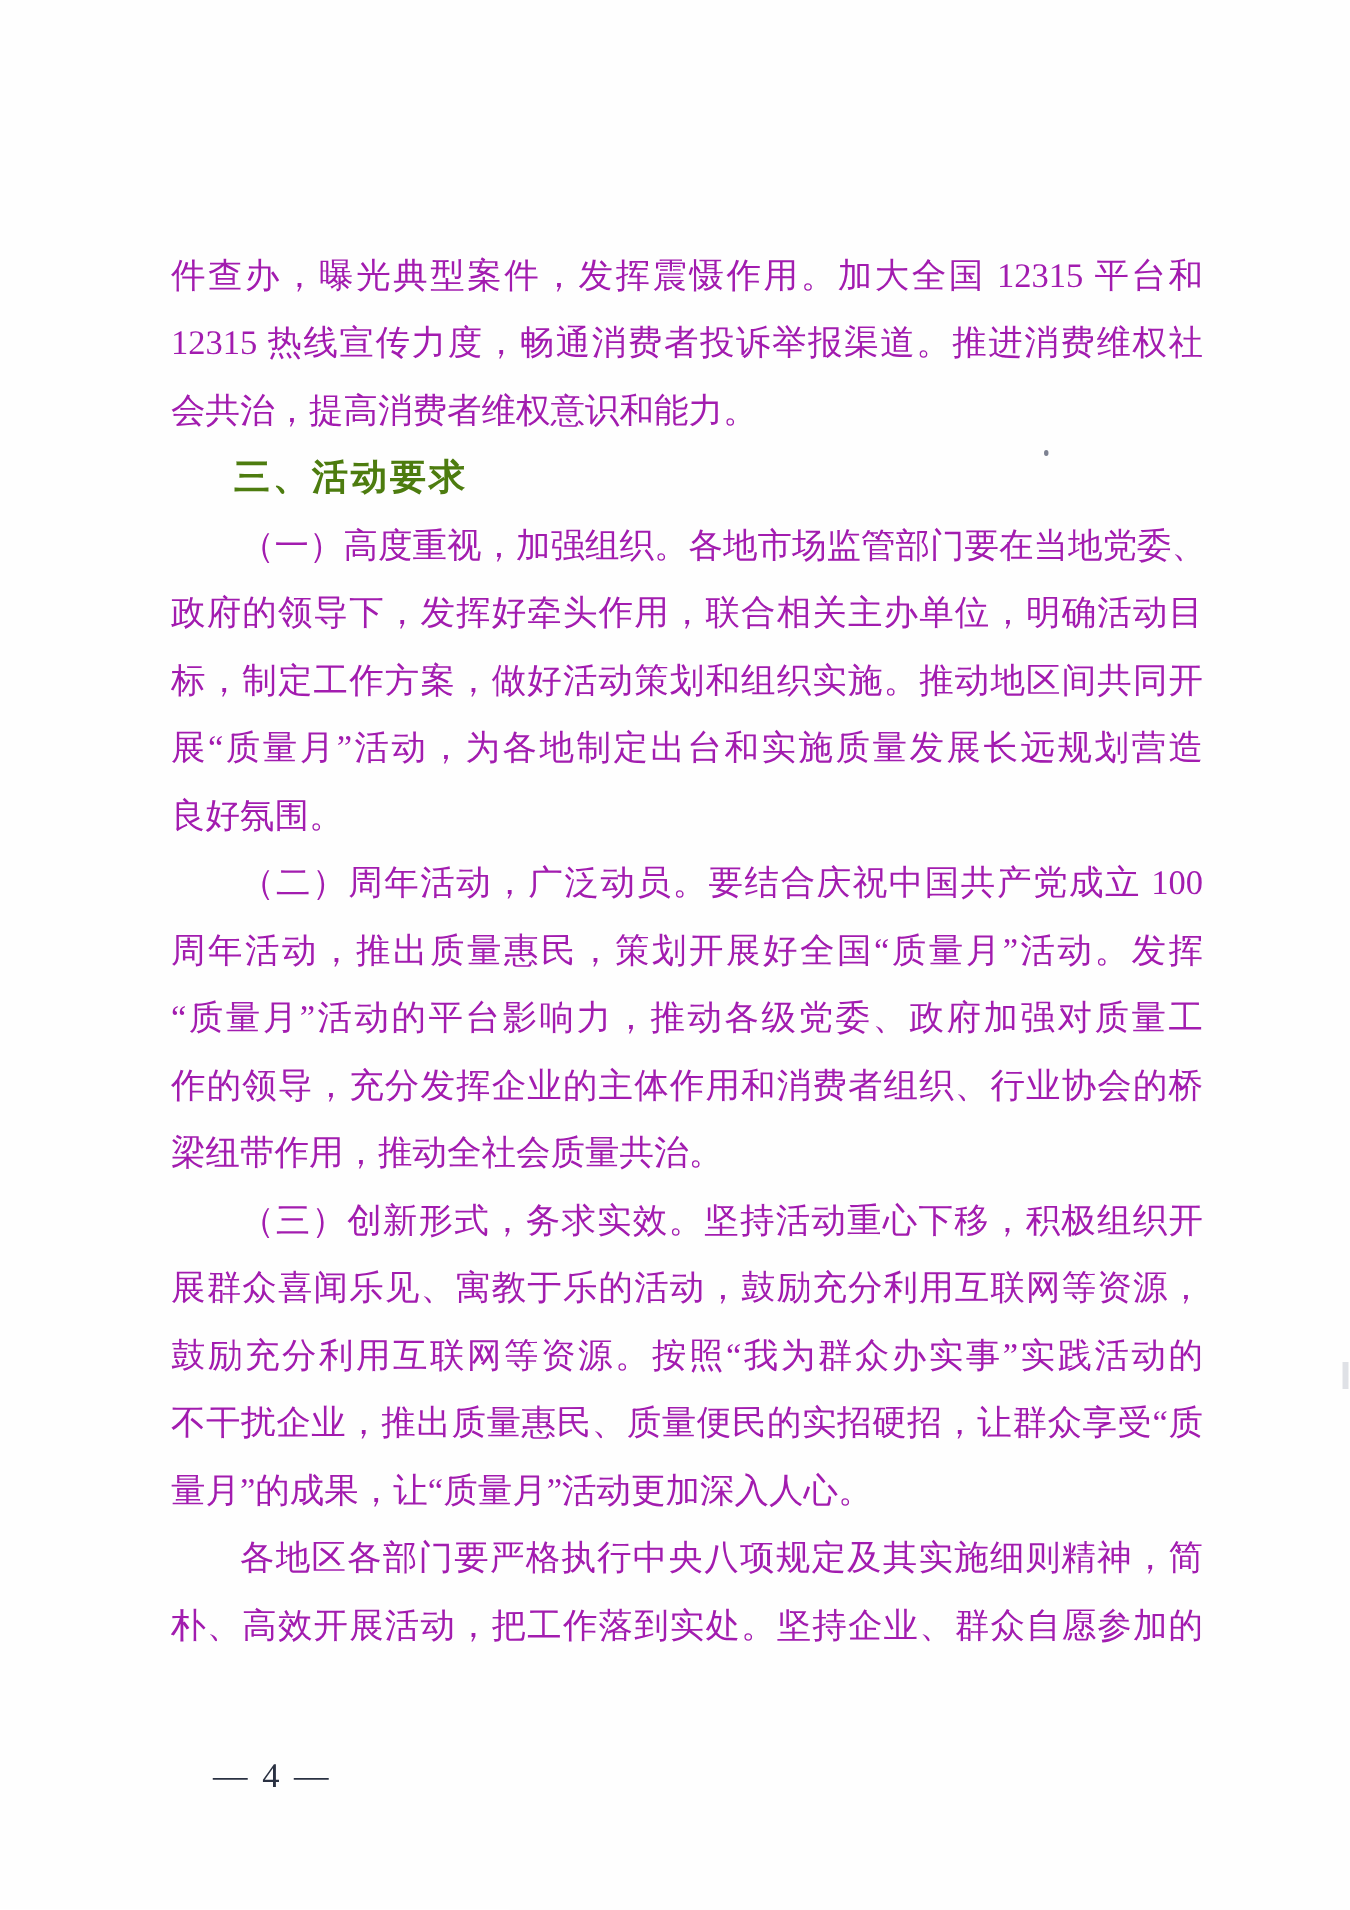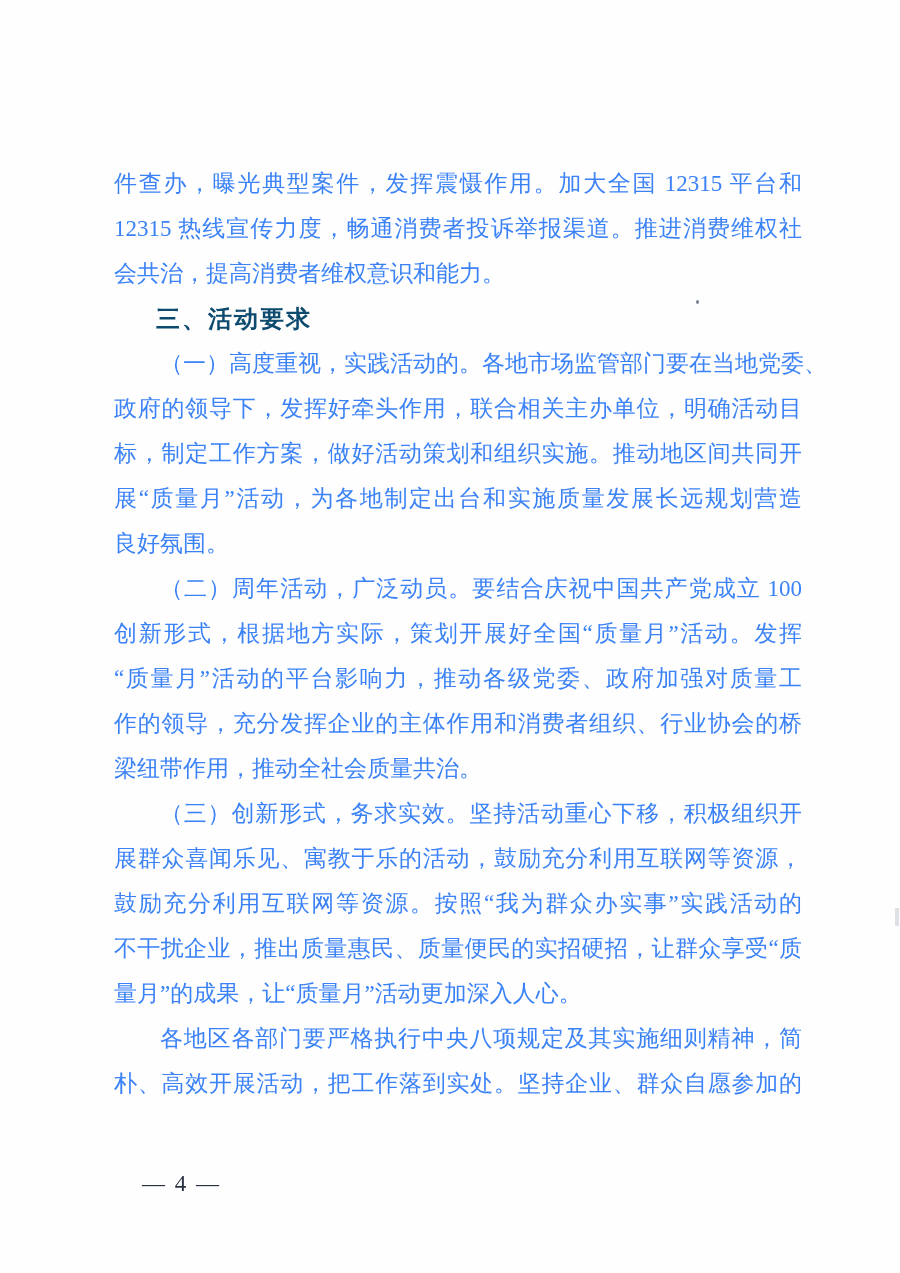--- a/index.html
+++ b/index.html
@@ -23,36 +23,36 @@
     width: 688px;
   }
   .para { margin: 0; padding: 0; }
   .line {
     font-size: 23px;
     line-height: 45px;
     height: 45px;
     text-align: justify;
     text-align-last: justify;
     white-space: nowrap;
-    color: #3b82f6;
+    color: #a21caf;
   }
   .line.last {
     text-align-last: left;
   }
   .line.ind {
     text-indent: 46px;
   }
   .heading {
     font-family: "Liberation Sans", sans-serif;
     font-weight: bold;
     font-size: 24px;
     line-height: 45px;
     height: 45px;
     text-indent: 42px;
-    color: #0c4a6e;
+    color: #4d7c0f;
     letter-spacing: 2px;
   }
   .page-number {
     position: absolute;
     left: 142px;
     top: 1161px;
     font-size: 23px;
     line-height: 45px;
     color: #2a3142;
     letter-spacing: 2px;
@@ -84,30 +84,30 @@
 
     <div class="para">
       <div class="line">件查办，曝光典型案件，发挥震慑作用。加大全国 12315 平台和</div>
       <div class="line">12315 热线宣传力度，畅通消费者投诉举报渠道。推进消费维权社</div>
       <div class="line last">会共治，提高消费者维权意识和能力。</div>
     </div>
 
     <div class="heading">三、活动要求</div>
 
     <div class="para">
-      <div class="line ind">（一）高度重视，实践活动的。各地市场监管部门要在当地党委、</div>
+      <div class="line ind">（一）高度重视，加强组织。各地市场监管部门要在当地党委、</div>
       <div class="line">政府的领导下，发挥好牵头作用，联合相关主办单位，明确活动目</div>
       <div class="line">标，制定工作方案，做好活动策划和组织实施。推动地区间共同开</div>
       <div class="line">展“质量月”活动，为各地制定出台和实施质量发展长远规划营造</div>
       <div class="line last">良好氛围。</div>
     </div>
 
     <div class="para">
       <div class="line ind">（二）周年活动，广泛动员。要结合庆祝中国共产党成立 100</div>
-      <div class="line">创新形式，根据地方实际，策划开展好全国“质量月”活动。发挥</div>
+      <div class="line">周年活动，推出质量惠民，策划开展好全国“质量月”活动。发挥</div>
       <div class="line">“质量月”活动的平台影响力，推动各级党委、政府加强对质量工</div>
       <div class="line">作的领导，充分发挥企业的主体作用和消费者组织、行业协会的桥</div>
       <div class="line last">梁纽带作用，推动全社会质量共治。</div>
     </div>
 
     <div class="para">
       <div class="line ind">（三）创新形式，务求实效。坚持活动重心下移，积极组织开</div>
       <div class="line">展群众喜闻乐见、寓教于乐的活动，鼓励充分利用互联网等资源，</div>
       <div class="line">鼓励充分利用互联网等资源。按照“我为群众办实事”实践活动的</div>
       <div class="line">不干扰企业，推出质量惠民、质量便民的实招硬招，让群众享受“质</div>

